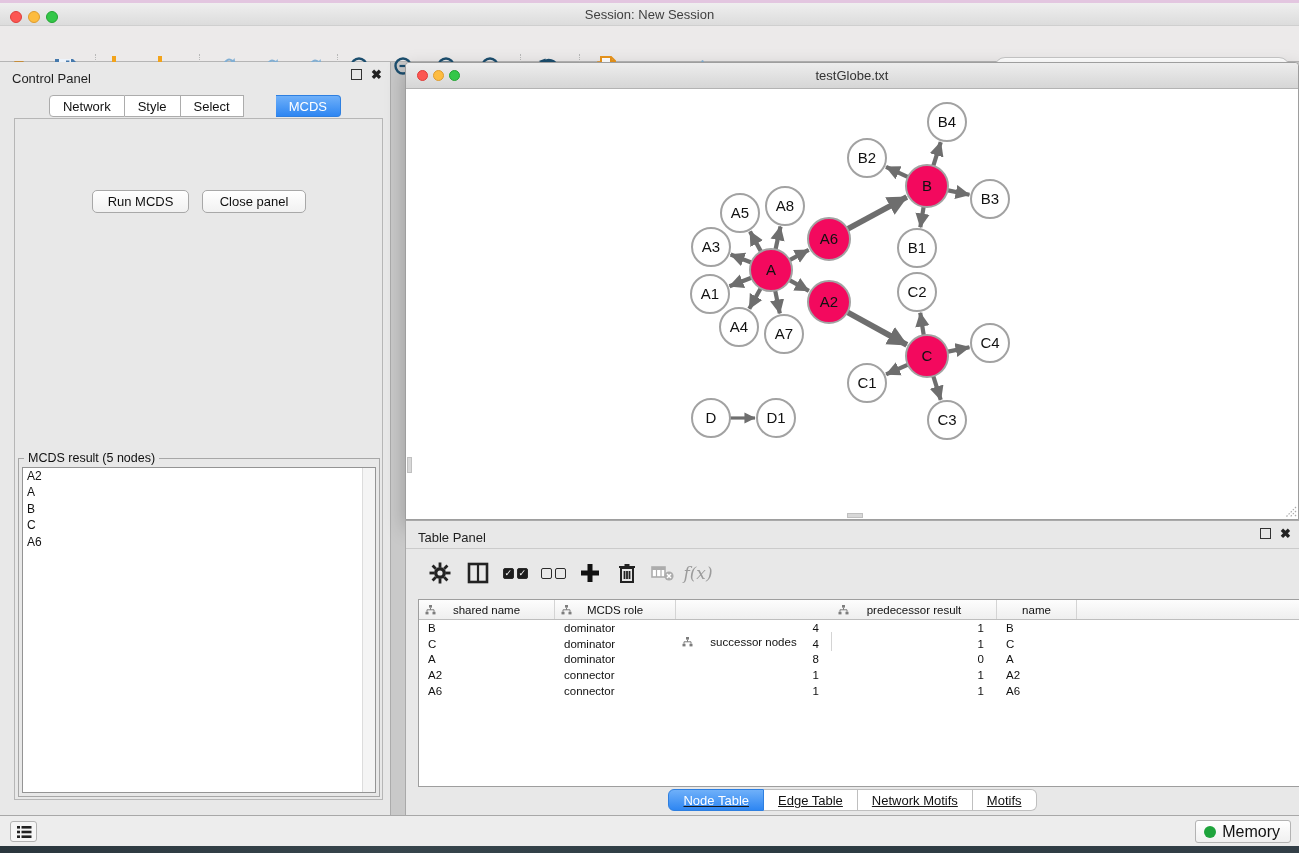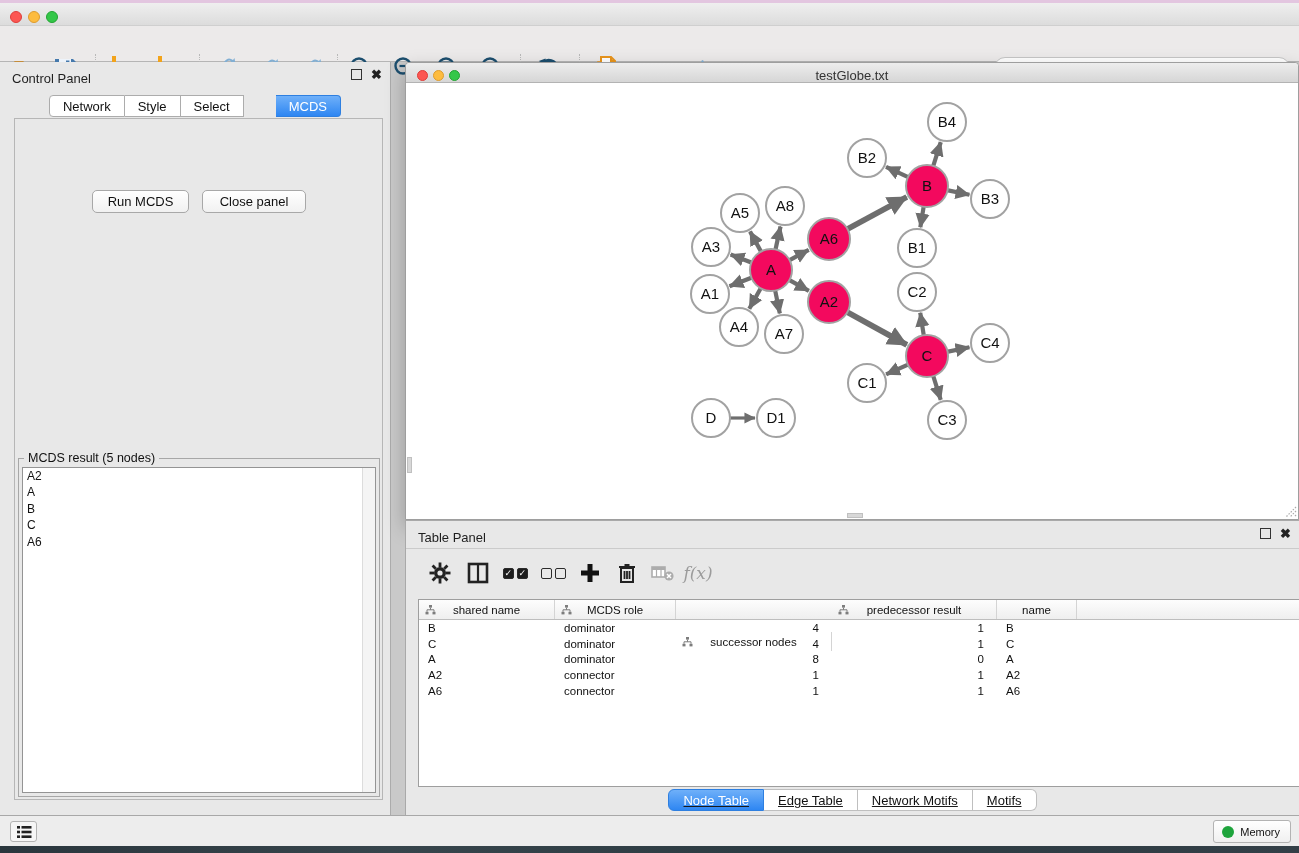--- a/index.html
+++ b/index.html
@@ -73,21 +73,21 @@
   .result-list { position:absolute; left:3px; top:8px; right:3px; bottom:3px; background:#fff; border:1px solid #949494; }
   .result-scroll { position:absolute; right:0; top:0; bottom:0; width:13px; background:#F4F4F4; border-left:1px solid #DCDCDC; }
   .result-item { font-size:12px; line-height:16.4px; padding-left:4px; color:#111; }
   
   .net-window {
     position:absolute; left:405px; top:62px; width:894px; height:458px;
     background:#fff; border:1px solid #9E9E9E; border-radius:4px 4px 0 0;
     box-shadow:0 8px 20px rgba(0,0,0,0.25);
   }
   .net-titlebar {
-    position:absolute; left:0; top:0; right:0; height:20px;
+    position:absolute; left:0; top:0; right:0; height:26px;
     background:linear-gradient(#EDEDED,#D6D6D6); border-bottom:1px solid #B3B3B3; border-radius:4px 4px 0 0;
   }
   .net-title { position:absolute; left:0; right:0; top:5px; text-align:center; font-size:13px; color:#333; }
   .net-traffic { position:absolute; width:11px; height:11px; border-radius:50%; top:7px; }
   .nt-red { left:11px; background:#FC5753; border:0.5px solid #DF3E3A; }
   .nt-yellow { left:27px; background:#FDBC40; border:0.5px solid #DE9C2E; }
   .nt-green { left:43px; background:#34C749; border:0.5px solid #23A433; }
   .net-canvas { position:absolute; left:0; top:26px; right:0; bottom:0; overflow:hidden; }
   .vthumb { position:absolute; left:1px; top:368px; width:5px; height:16px; background:#D8D8D8; border:1px solid #C0C0C0; }
   .hthumb { position:absolute; left:441px; bottom:1px; width:16px; height:5px; background:#D8D8D8; border:1px solid #C0C0C0; }
@@ -116,32 +116,33 @@
   .tp-tab {
     height:22px; padding:0 14px; font-size:13px; line-height:21px;
     background:#fff; border:1px solid #BFBFBF; border-left:none; color:#111;
   }
   .tp-tab:first-child { border-left:1px solid #BFBFBF; border-radius:6px 0 0 6px; }
   .tp-tab:last-child { border-radius:0 6px 6px 0; }
   .tp-tab.active { background:linear-gradient(#6FB0F9,#2E86F2); border-color:#2E7FE0; color:#fff; }
   
   .statusbar { position:absolute; left:0; top:815px; width:100%; height:31px; background:#EDEDED; border-top:1px solid #A8A8A8; }
   .list-btn { position:absolute; left:10px; top:5px; width:27px; height:21px; background:#F6F6F6; border:1px solid #B3B3B3; border-radius:3px; display:flex; align-items:center; justify-content:center; }
-  .memory-btn { position:absolute; right:8px; top:4px; height:23px; padding:0 10px 0 8px; background:linear-gradient(#FFFFFF,#F0F0F0); border:1px solid #B3B3B3; border-radius:3px; display:flex; align-items:center; gap:6px; font-size:11px; color:#111; }
+  .memory-btn { position:absolute; right:8px; top:4px; height:23px; padding:0 10px 0 8px; background:linear-gradient(#FFFFFF,#F0F0F0); border:1px solid #B3B3B3; border-radius:3px; display:flex; align-items:center; gap:6px; font-size:16px; color:#111; }
   .mem-dot { width:12px; height:12px; border-radius:50%; background:#1EA43C; }
   .desktop-strip { position:absolute; left:0; top:846px; width:100%; height:7px; background:linear-gradient(90deg,#2A363D,#37454C 30%,#2C3B42 60%,#333F47); }
 </style>
 </head>
 <body>
 
 <div class="menubar-strip"></div>
 <div class="titlebar">
   <span class="traffic tl-red"></span>
   <span class="traffic tl-yellow"></span>
   <span class="traffic tl-green"></span>
+  <div class="window-title">Session: New Session</div>
 </div>
 
 <div class="toolbar">
 
   <span class="tb-icon" style="left:10px">
     <svg width="28" height="28" viewBox="0 0 28 28">
         <path d="M3 7h8l2 3h11v3H3z" fill="#C97F12"></path>
         <path d="M3 22 6 12h20l-3 10z" fill="#EC9A1F"></path>
         <path d="M3 22V7h8l2 3" fill="none" stroke="#C97F12" stroke-width="1.4"></path>
       </svg>

